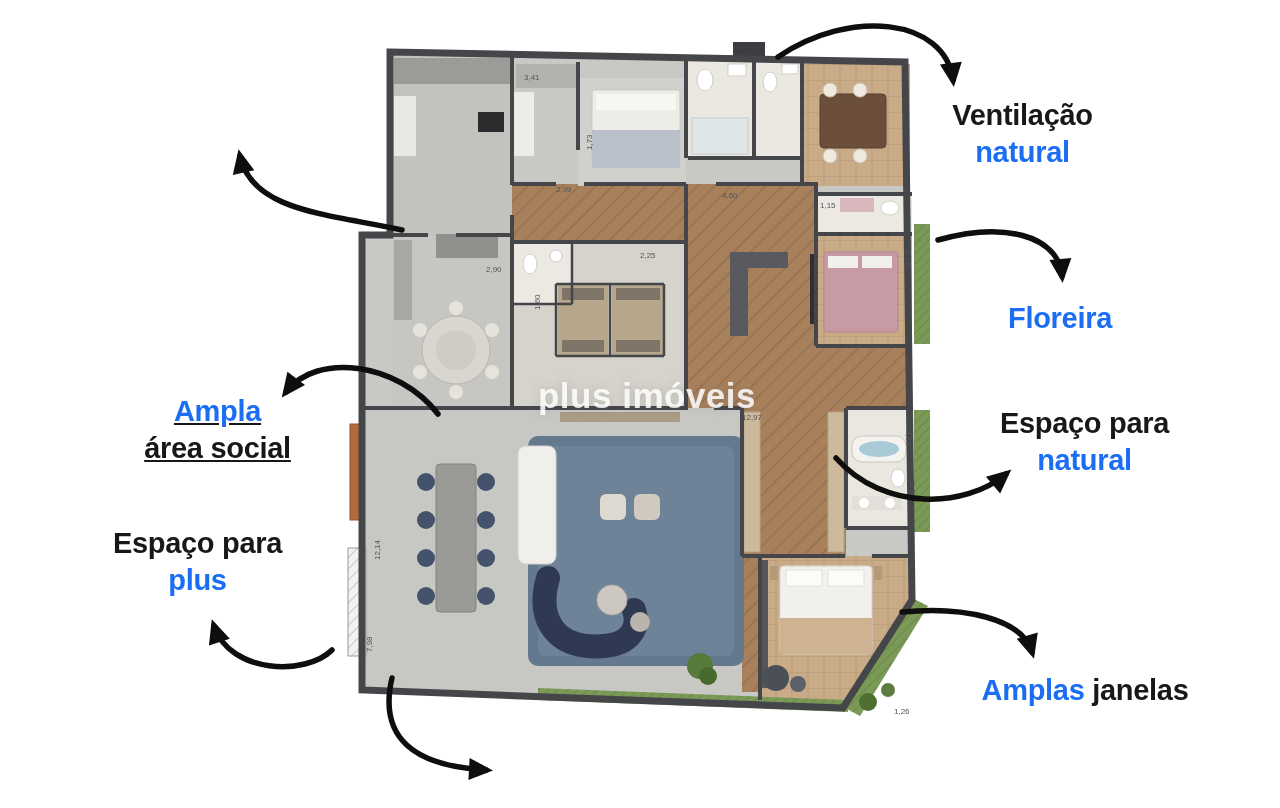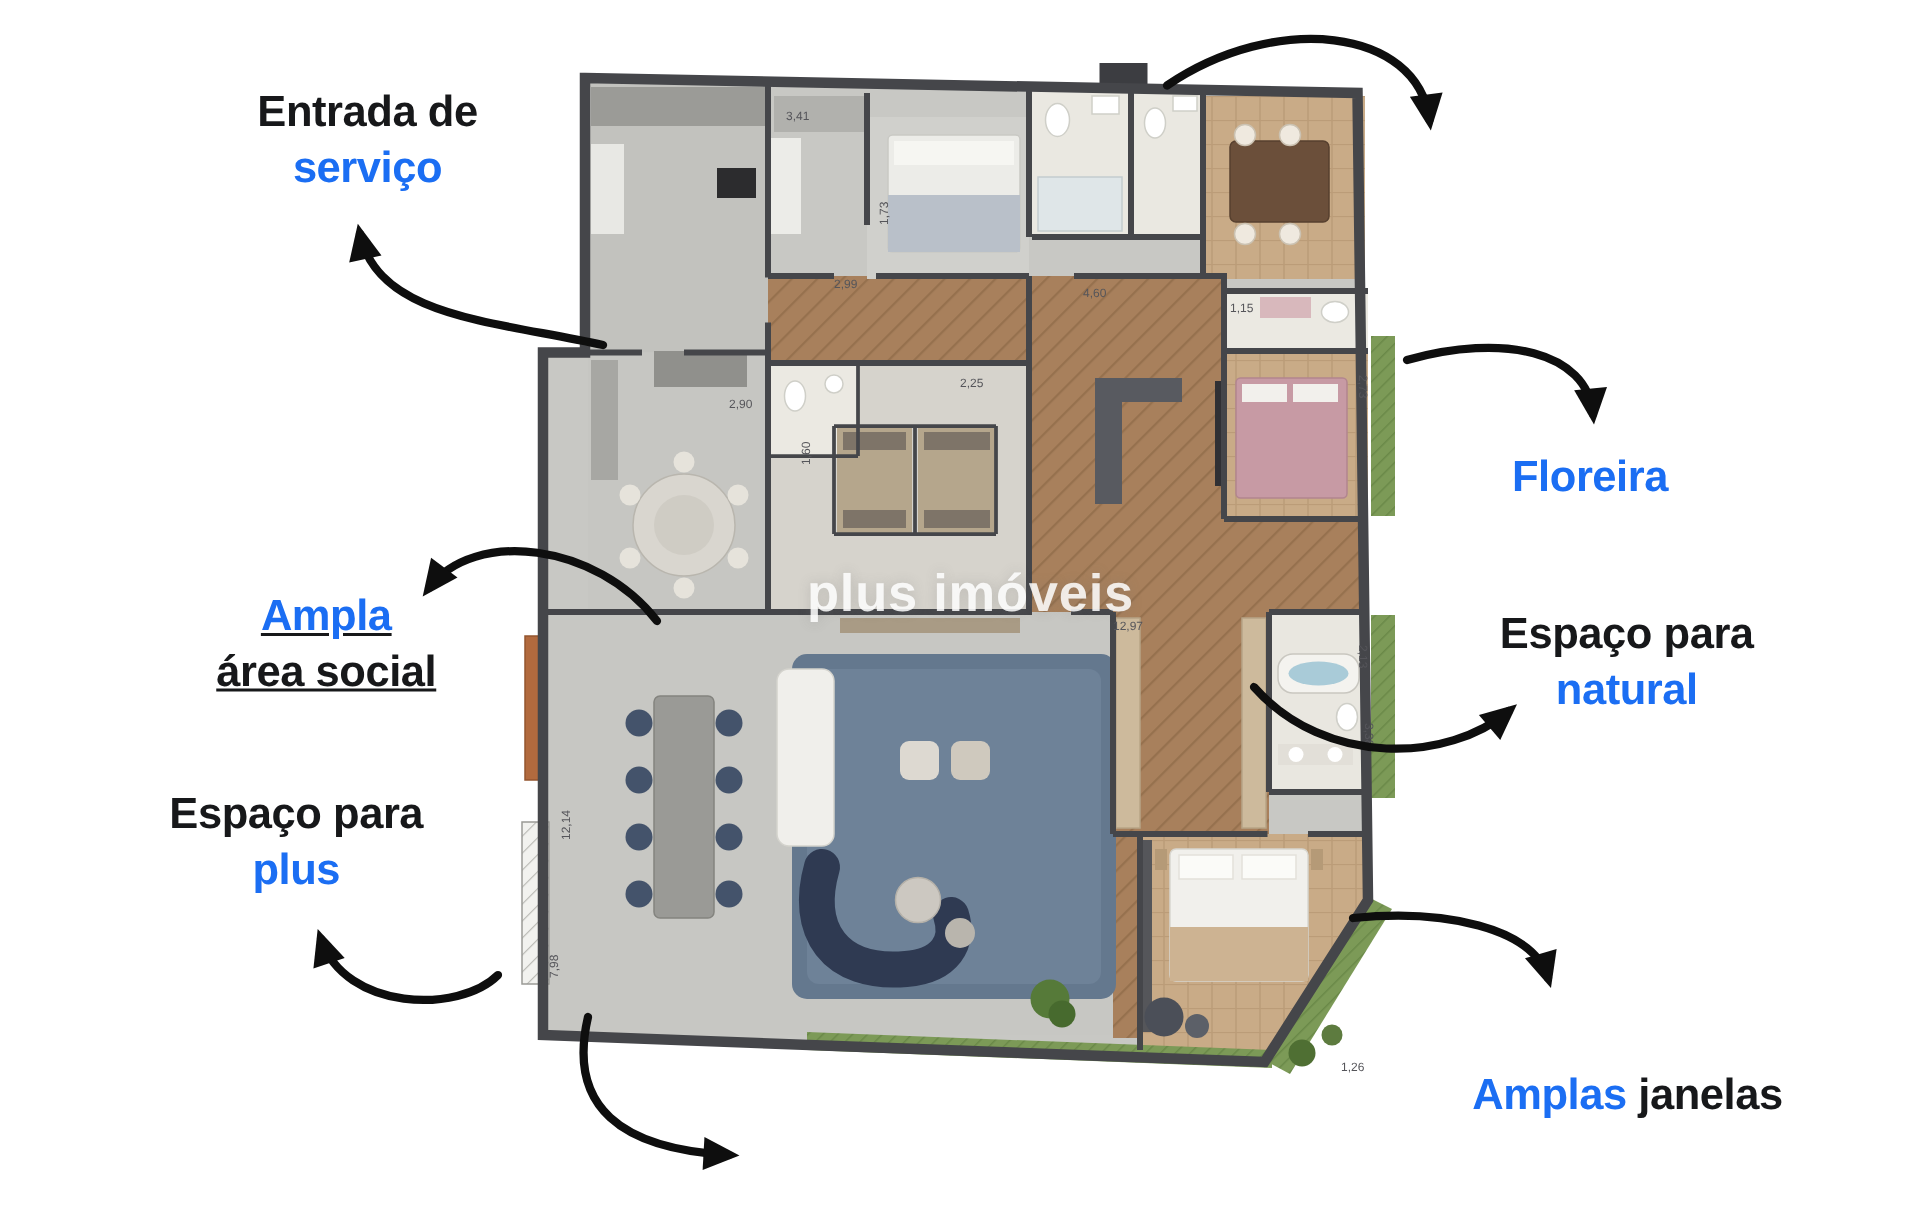--- a/index.html
+++ b/index.html
@@ -271,46 +271,46 @@
       <path class="arrow" d="M778,57 C850,8 945,18 953,80" marker-end="url(#ah)"></path>
       <path class="arrow" d="M938,240 C1002,222 1058,234 1062,276" marker-end="url(#ah)"></path>
       <path class="arrow" d="M438,414 C398,362 316,352 286,392" marker-end="url(#ah)"></path>
       <path class="arrow" d="M836,458 C884,512 966,508 1006,474" marker-end="url(#ah)"></path>
       <path class="arrow" d="M332,650 C306,676 230,674 214,626" marker-end="url(#ah)"></path>
       <path class="arrow" d="M902,612 C962,606 1022,618 1032,652" marker-end="url(#ah)"></path>
       <path class="arrow" d="M392,678 C378,738 414,766 486,770" marker-end="url(#ah)"></path>
     </g>
   </svg>
 
-  <div class="lbl" style="left:120px; top:57px; width:250px;">
-    <span class="dark">Entrada de</span><br>
-    <span class="blue">serviço</span>
-  </div>
-
+
+  <div class="lbl" style="left:900px; top:97px; width:245px;">
+    <span class="dark">Ventilação</span><br>
+    <span class="blue">natural</span>
+  </div>
 
   <div class="lbl" style="left:955px; top:300px; width:210px;">
     <span class="blue">Floreira</span>
   </div>
 
   <div class="lbl" style="left:105px; top:393px; width:225px;text-decoration:underline;">
     <span class="blue">Ampla</span><br>
     <span class="dark">área social</span>
   </div>
 
   <div class="lbl" style="left:972px; top:405px; width:225px;">
     <span class="dark">Espaço para</span><br>
     <span class="blue">natural</span>
   </div>
 
   <div class="lbl" style="left:85px; top:525px; width:225px;">
     <span class="dark">Espaço para</span><br>
     <span class="blue">plus</span>
   </div>
 
-  <div class="lbl nowrap" style="left:935px; top:672px; width:300px;margin-top:40px;">
+  <div class="lbl nowrap" style="left:935px; top:672px; width:300px;">
     <span class="blue">Amplas</span>
     <span class="dark">janelas</span>
   </div>
 
 
   <div class="watermark">plus imóveis</div>
 
 </div>
 
 </body></html>

